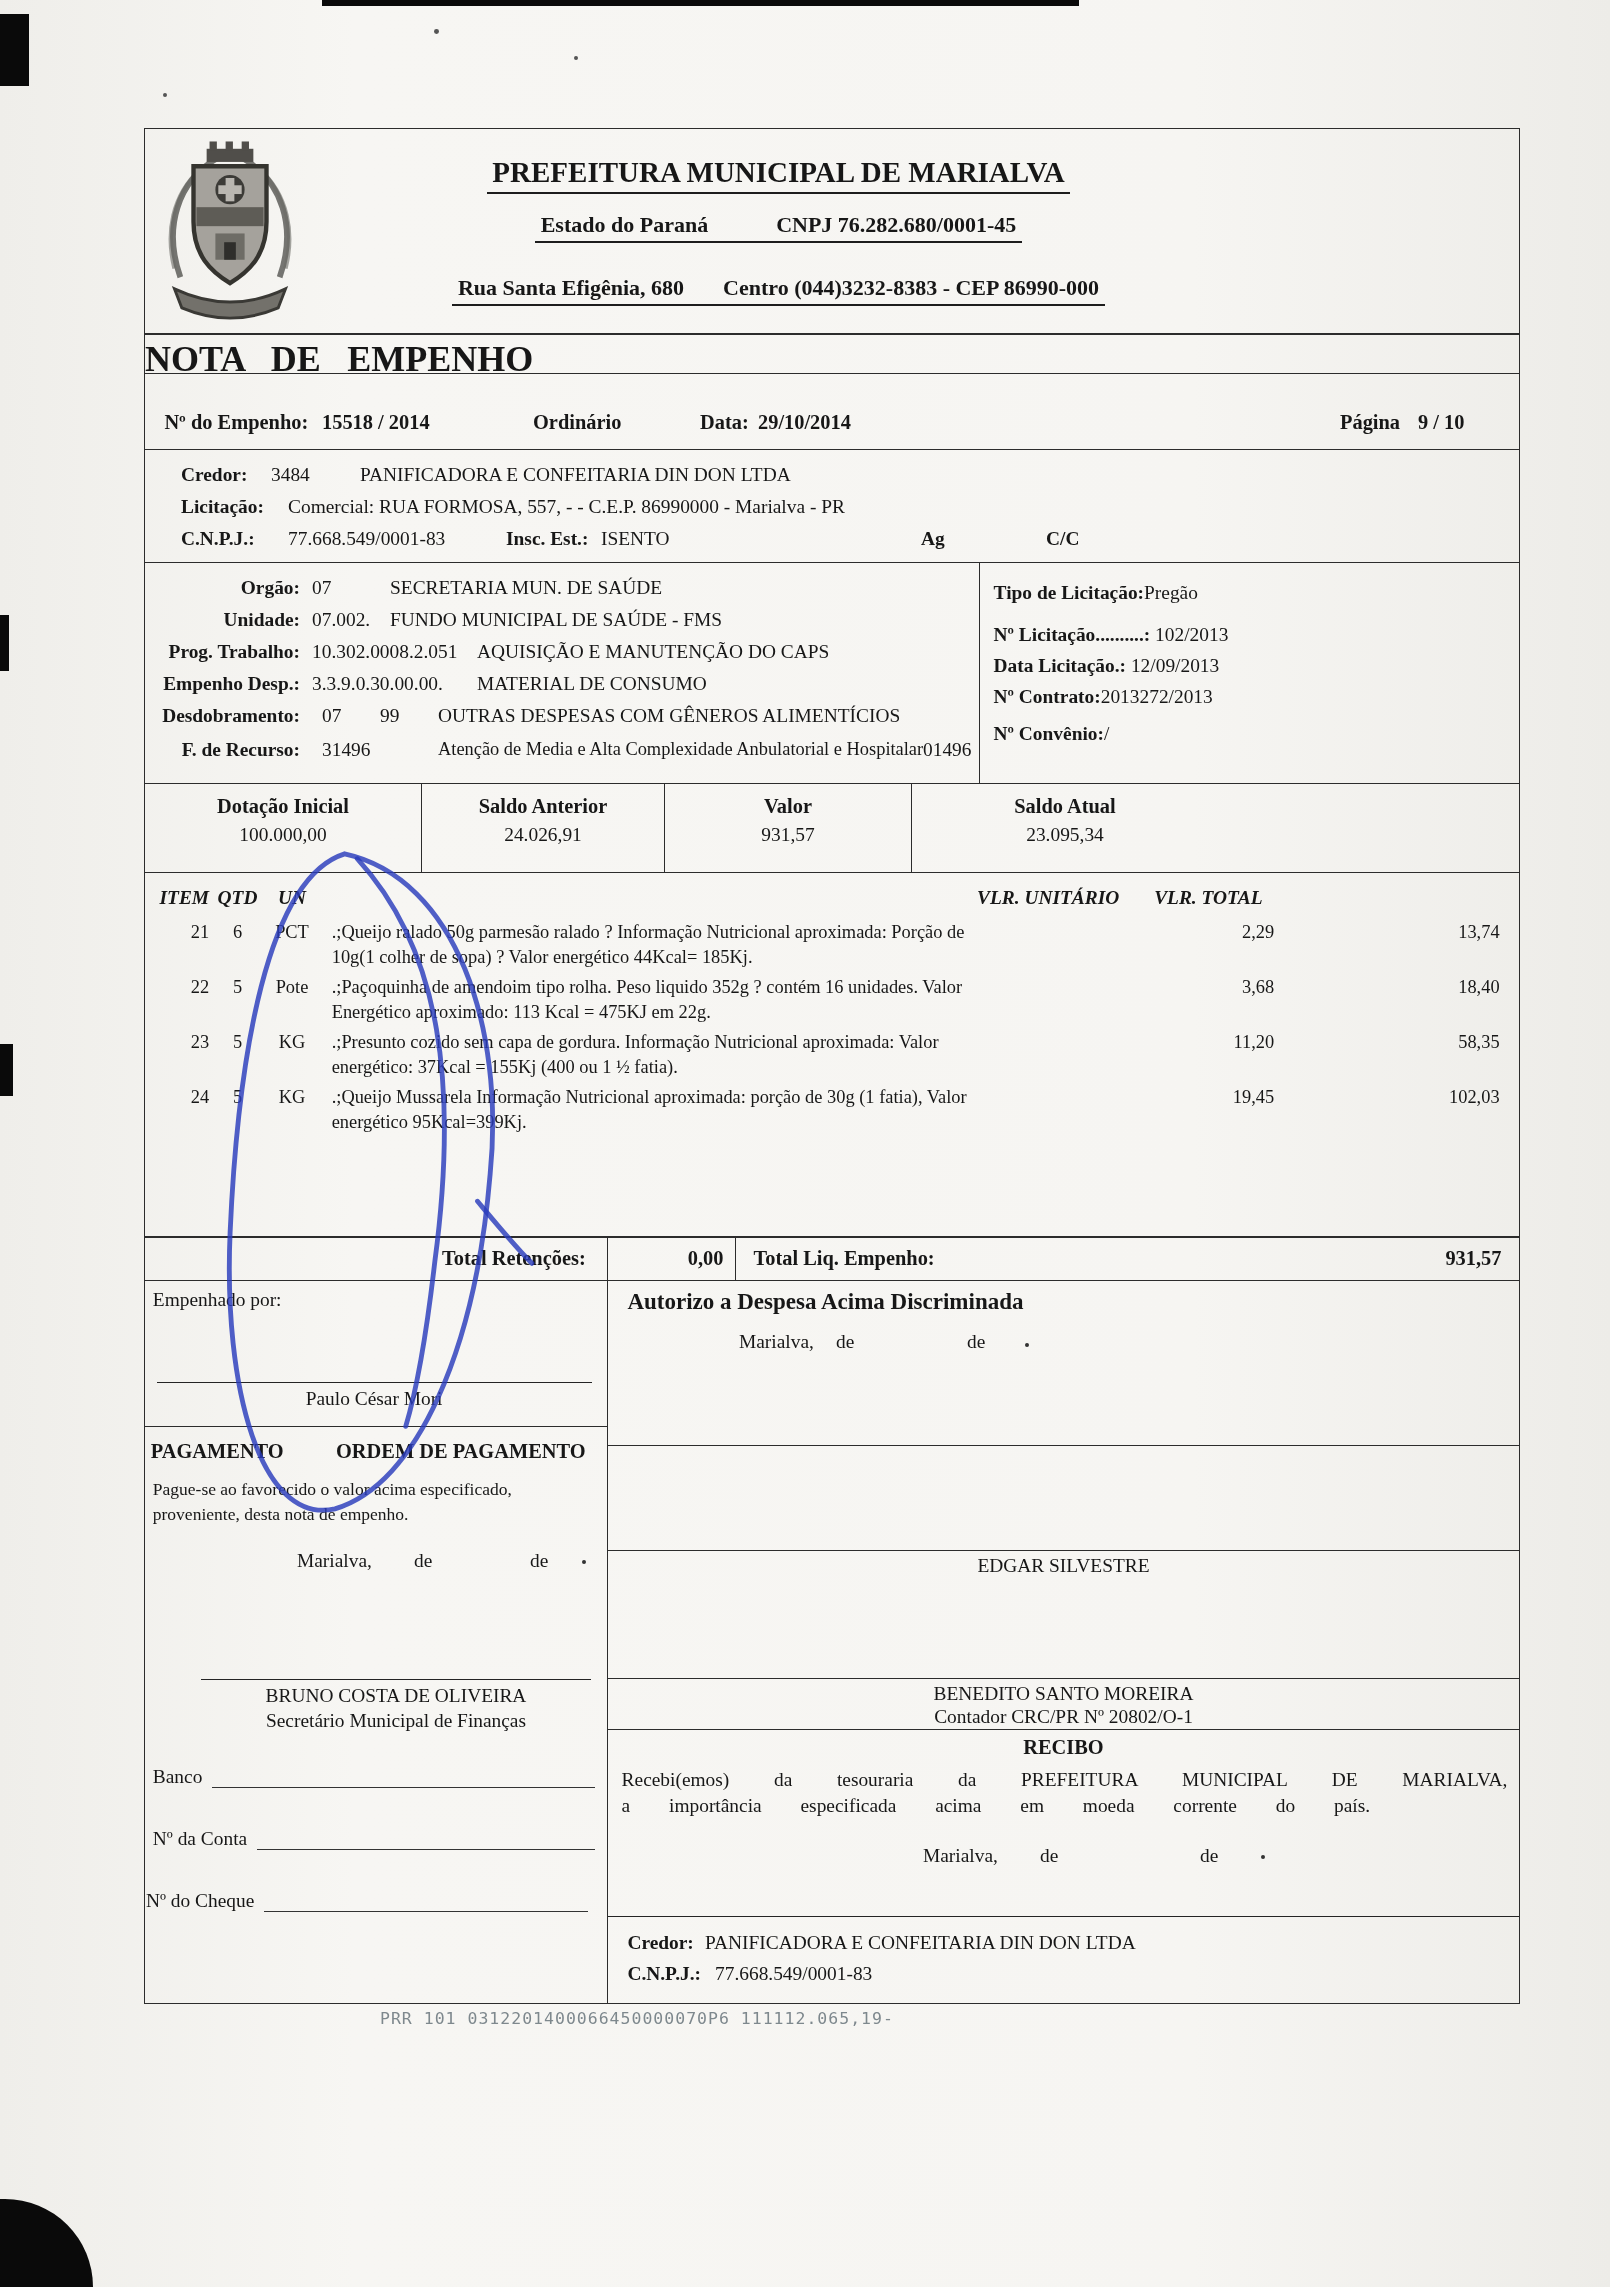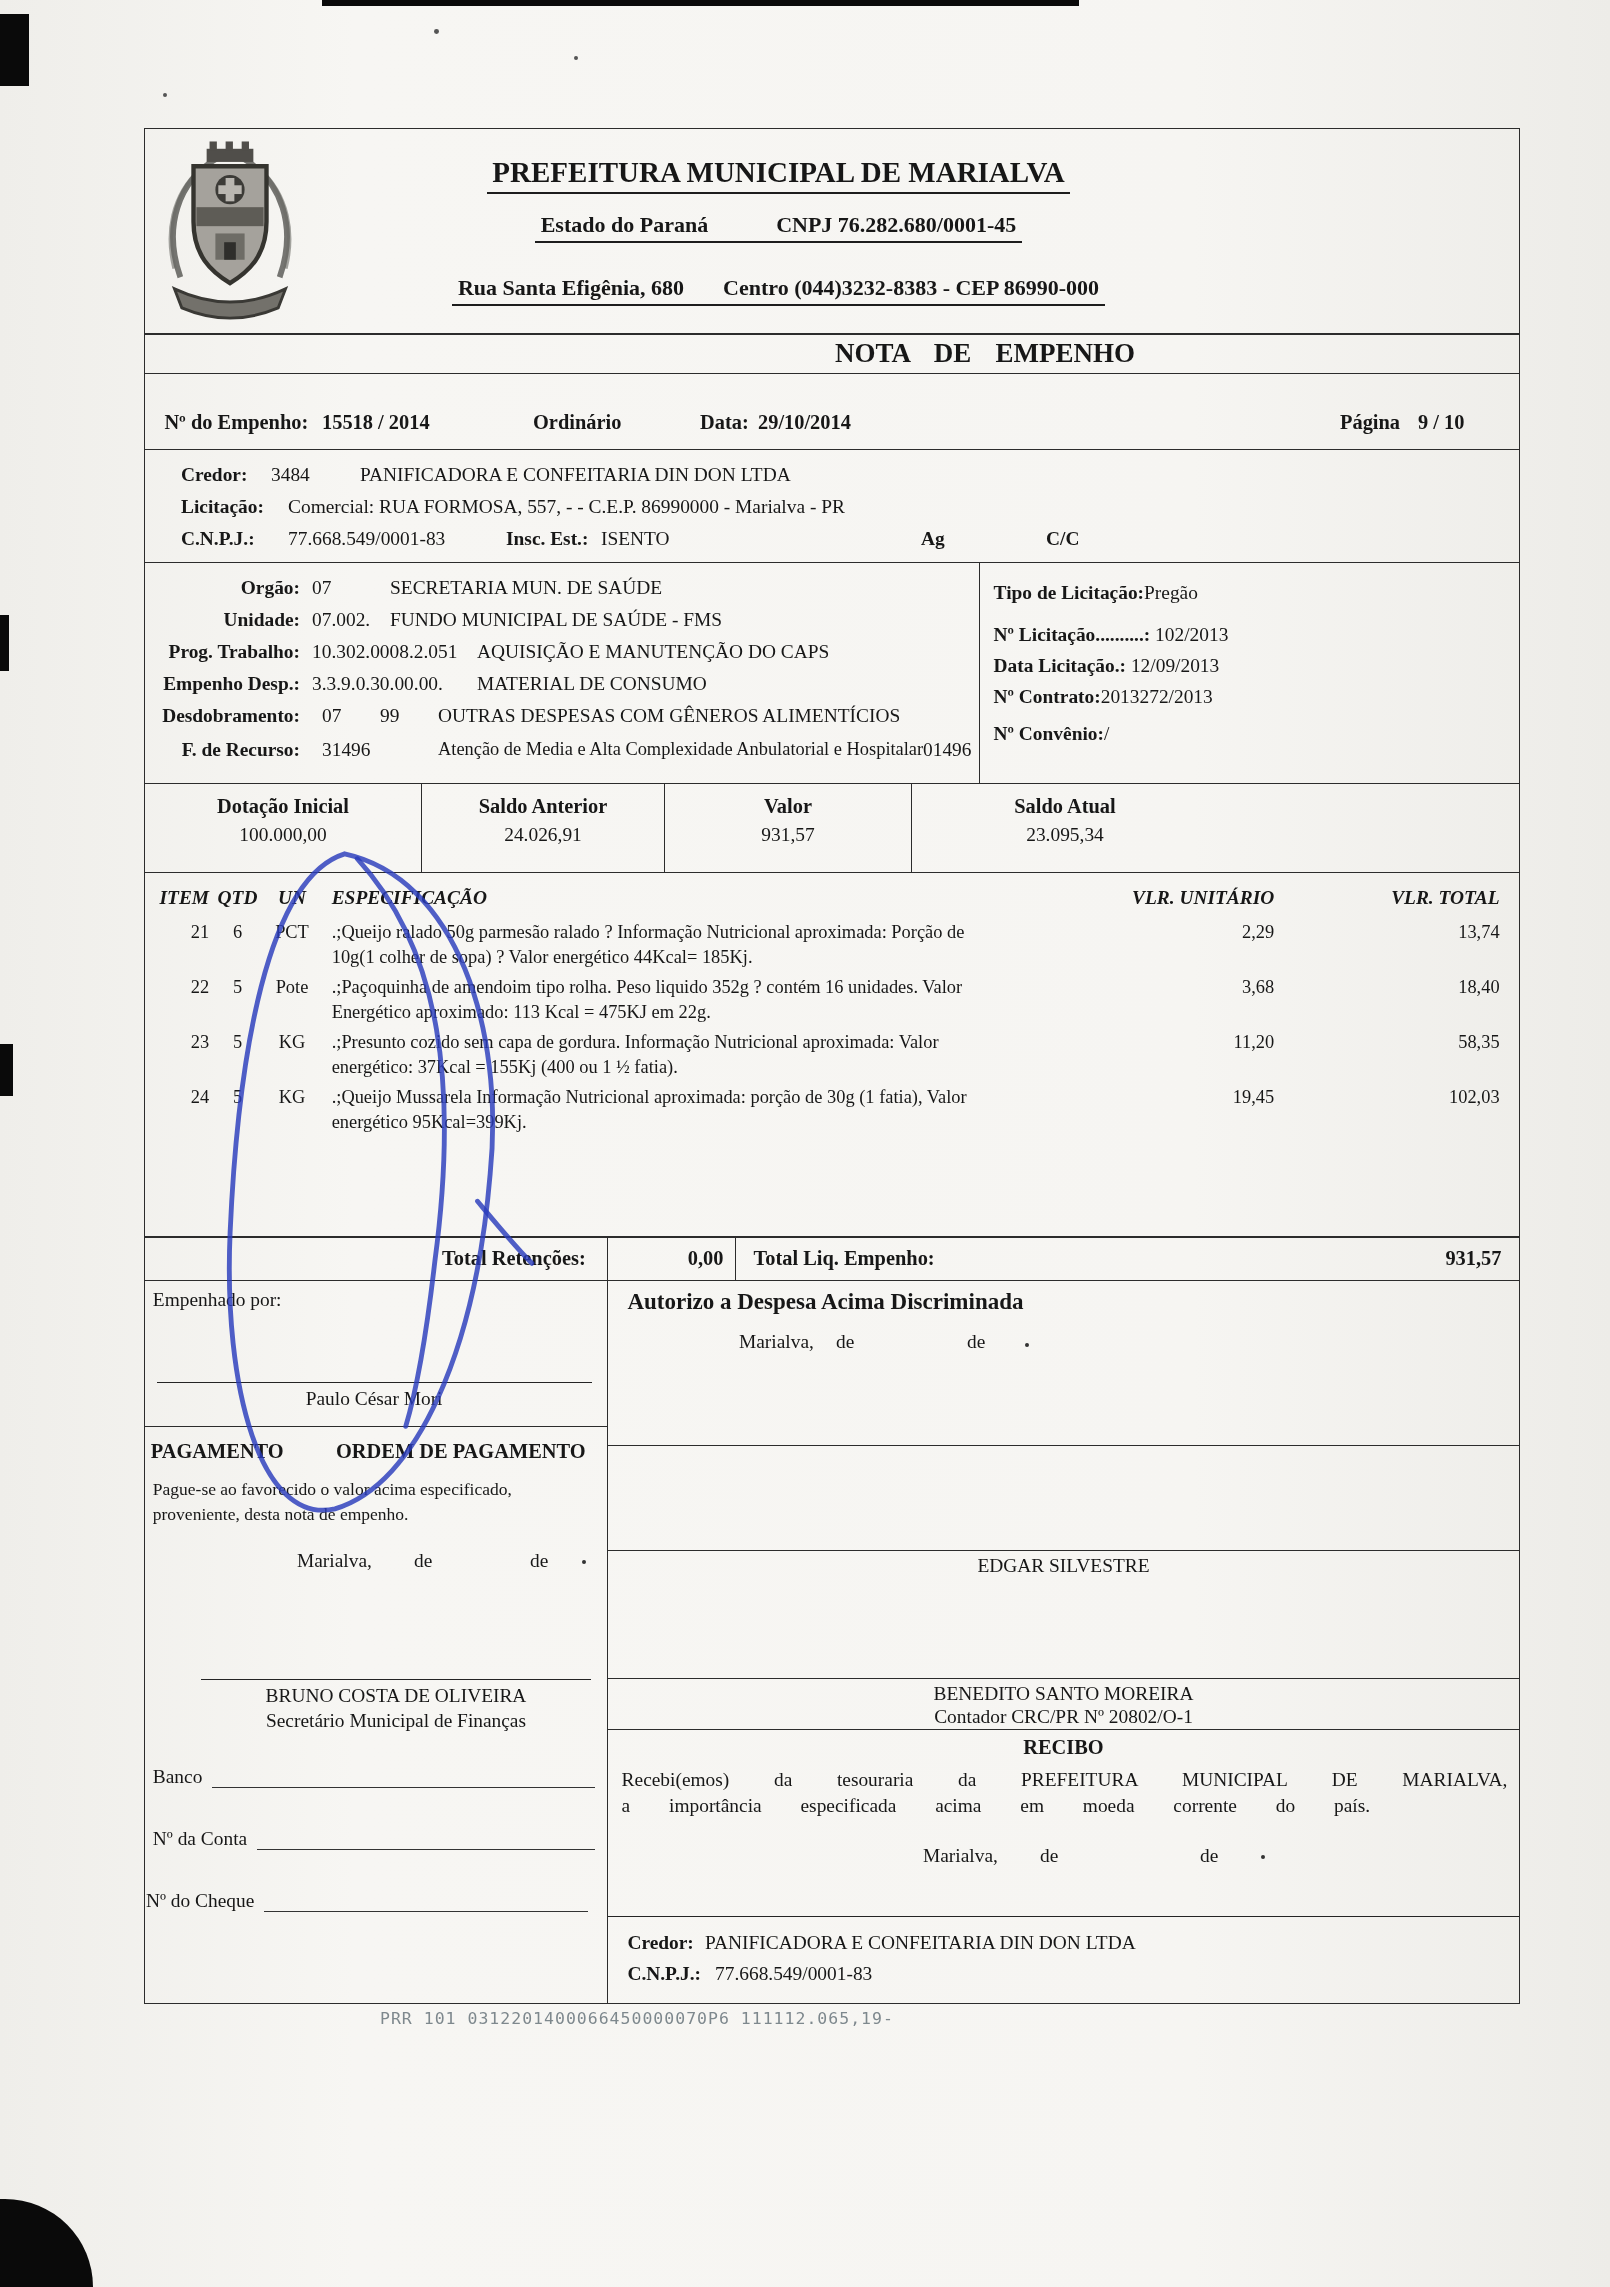--- a/index.html
+++ b/index.html
@@ -31,22 +31,22 @@
   .hdr-titles{ position:absolute; left:157px; top:0; width:953px; height:100%; text-align:center; }
   .h1{ position:absolute; left:0; right:0; top:27px; font-size:29px; font-weight:bold; }
   .h2{ position:absolute; left:0; right:0; top:83px; font-size:22px; font-weight:bold; }
   .h3{ position:absolute; left:0; right:0; top:146px; font-size:22px; font-weight:bold; }
   .urow{ display:inline-block; border-bottom:2.9px solid #1d1d1d; padding:0 5.8px 2.9px 5.8px; }
   .gap70{ display:inline-block; width:68px; }
   .gap40{ display:inline-block; width:39px; }
 
   
   .nota{ height:40px; border-top:1.9px solid #2c2c2c; }
-  .nota-t{ position:absolute; left:0; top:2.9px; width:990px; text-align:right;
-           font-size:27px; font-weight:bold; word-spacing:17.5px; }
+  .nota-t{ position:absolute; left:0; top:2.9px; width:990px; text-align:left;
+           font-size:36px; font-weight:bold; word-spacing:17.5px; }
 
   
   .info{ height:76px; font-size:20.4px; }
   .info span{ position:absolute; top:37px; white-space:nowrap; }
   .b{ font-weight:bold; }
 
   
   .credor{ height:113px; font-size:19.4px; }
   .crow{ position:relative; height:32px; }
   .crow span{ position:absolute; top:0; white-space:nowrap; }
@@ -284,21 +284,20 @@
         <div class="sh">Saldo Atual</div>
         <div class="sv">23.095,34</div>
       </div>
     </div>
 
     <div class="sec itens bb">
       <div class="igrid ihead">
         <div class="ci">ITEM</div>
         <div class="cq">QTD</div>
         <div class="cu">UN</div>
-        <div class="ce-h">ESPECIFICAÇÃO</div>
         <div class="cv">VLR. UNITÁRIO</div>
         <div class="ct">VLR. TOTAL</div>
       </div>
 
       <div class="igrid irow">
         <div class="ci">21</div>
         <div class="cq">6</div>
         <div class="cq">PCT</div>
         <div class="ce">.;Queijo ralado 50g parmesão ralado ? Informação Nutricional aproximada: Porção de 10g(1 colher de sopa) ? Valor energético 44Kcal= 185Kj.</div>
         <div class="cv">2,29</div>

